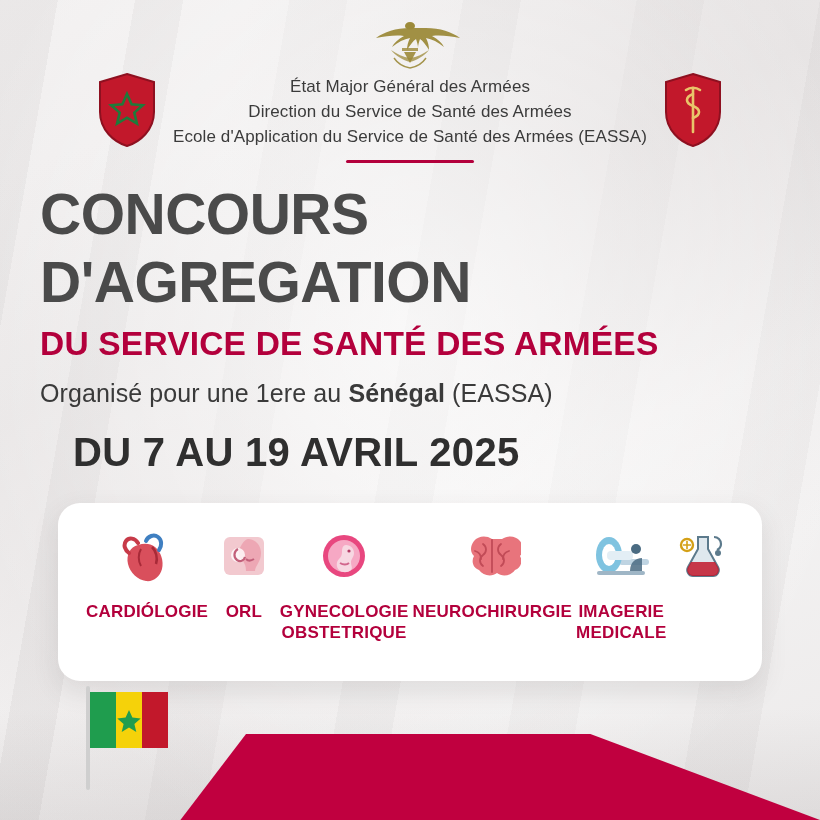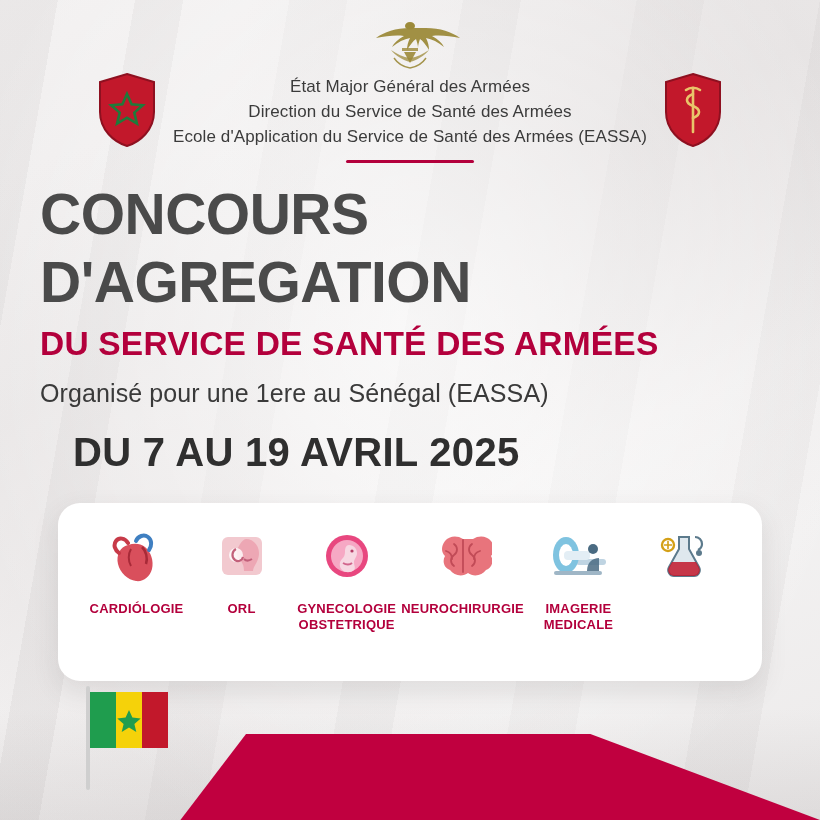--- a/index.html
+++ b/index.html
@@ -99,21 +99,21 @@
     font-weight: bold;
     margin-top: 14px;
     letter-spacing: 0.2px;
   }
   .t-org {
     color: #3a3a3a;
     font-size: 25px;
     margin-top: 16px;
     letter-spacing: 0.1px;
   }
-  .t-org b { font-weight: normal; text-align: right; }
+  .t-org b { font-weight: bold; text-align: right; }
   .t-dates {
     color: #2f2f2f;
     font-size: 40px;
     font-weight: bold;
     margin-top: 22px;
     letter-spacing: 0.3px;
     margin-left: 33px;
   }
 
   
@@ -142,21 +142,21 @@
   }
   .spec .glyph {
     height: 62px;
     display: flex;
     align-items: center;
     justify-content: center;
   }
   .spec .label {
     margin-top: 14px;
     color: #b3003c;
-    font-size: 13px;
+    font-size: 17px;
     font-weight: bold;
     line-height: 1.25;
     letter-spacing: 0.2px;
   }
 
   
   .carpet {
     position: absolute;
     left: 0;
     bottom: 0;

